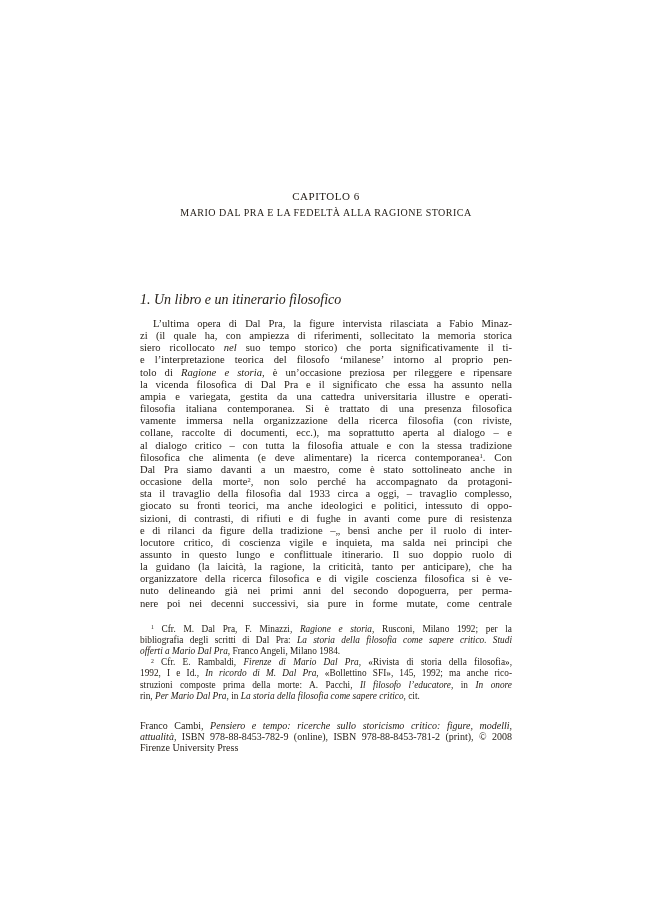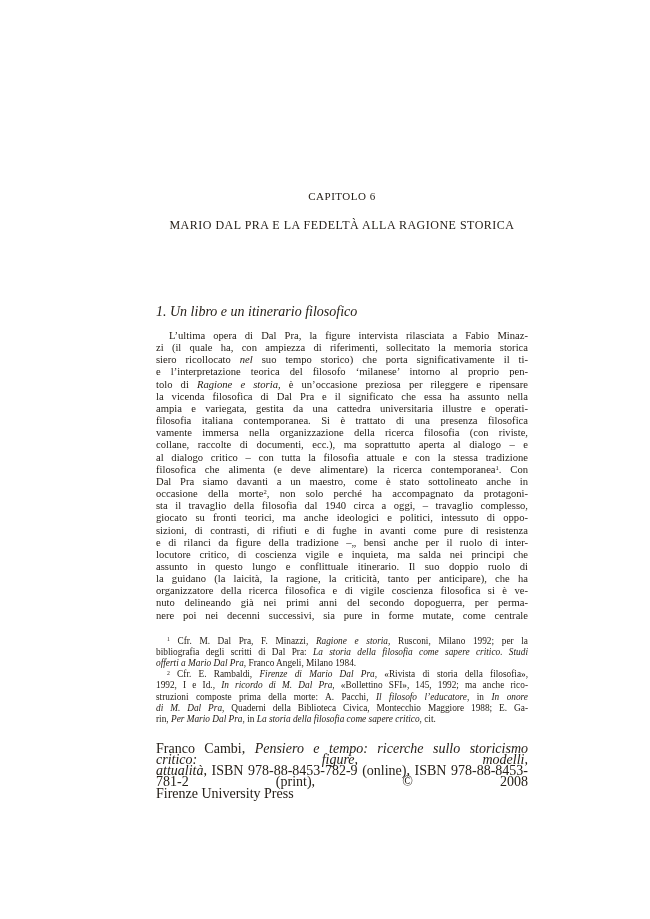--- a/index.html
+++ b/index.html
@@ -6,36 +6,36 @@
   .page {
     position: relative;
     width: 650px;
     height: 919px;
     background: #ffffff;
     font-family: "Liberation Serif", "DejaVu Serif", serif;
     overflow: hidden;
   }
   .content {
     position: absolute;
-    left: 156px;
+    left: 140px;
     top: 0;
     width: 372px;
     color: #262019;
   }
   .chapter-label {
     margin-top: 190px;
     text-align: center;
     font-size: 11px;
     line-height: 13px;
     letter-spacing: 0.5px;
   }
   .chapter-title {
-    margin-top: 15px;
+    margin-top: 3px;
     text-align: center;
-    font-size: 12px;
+    font-size: 10px;
     line-height: 14px;
     letter-spacing: 0.5px;
   }
   .section-heading {
     margin-top: 73px;
     font-style: italic;
     font-size: 14px;
     line-height: 13px;
   }
   .body-paragraph {
@@ -43,21 +43,21 @@
     font-size: 10.6px;
     line-height: 12.15px;
   }
   .footnotes {
     margin-top: 14px;
     font-size: 9.3px;
     line-height: 11.15px;
   }
   .colophon {
     margin-top: 18px;
-    font-size: 14px;
+    font-size: 10px;
     line-height: 11.15px;
   }
   .text-line {
     text-align: justify;
     text-align-last: justify;
   }
   .text-line.last-line {
     text-align-last: left;
   }
   .body-paragraph .first-line { text-indent: 13px; }
@@ -93,21 +93,21 @@
         <div class="text-line">tolo di <i>Ragione e storia</i>, è un’occasione preziosa per rileggere e ripensare</div>
         <div class="text-line">la vicenda filosofica di Dal Pra e il significato che essa ha assunto nella</div>
         <div class="text-line">ampia e variegata, gestita da una cattedra universitaria illustre e operati-</div>
         <div class="text-line">filosofia italiana contemporanea. Si è trattato di una presenza filosofica</div>
         <div class="text-line">vamente immersa nella organizzazione della ricerca filosofia (con riviste,</div>
         <div class="text-line">collane, raccolte di documenti, ecc.), ma soprattutto aperta al dialogo – e</div>
         <div class="text-line">al dialogo critico – con tutta la filosofia attuale e con la stessa tradizione</div>
         <div class="text-line">filosofica che alimenta (e deve alimentare) la ricerca contemporanea<sup>1</sup>. Con</div>
         <div class="text-line">Dal Pra siamo davanti a un maestro, come è stato sottolineato anche in</div>
         <div class="text-line">occasione della morte<sup>2</sup>, non solo perché ha accompagnato da protagoni-</div>
-        <div class="text-line">sta il travaglio della filosofia dal 1940 circa a oggi, – travaglio complesso,</div>
+        <div class="text-line">sta il travaglio della filosofia dal 1933 circa a oggi, – travaglio complesso,</div>
         <div class="text-line">giocato su fronti teorici, ma anche ideologici e politici, intessuto di oppo-</div>
         <div class="text-line">sizioni, di contrasti, di rifiuti e di fughe in avanti come pure di resistenza</div>
         <div class="text-line">e di rilanci da figure della tradizione –„ bensì anche per il ruolo di inter-</div>
         <div class="text-line">locutore critico, di coscienza vigile e inquieta, ma salda nei principi che</div>
         <div class="text-line">assunto in questo lungo e conflittuale itinerario. Il suo doppio ruolo di</div>
         <div class="text-line">la guidano (la laicità, la ragione, la criticità, tanto per anticipare), che ha</div>
         <div class="text-line">organizzatore della ricerca filosofica e di vigile coscienza filosofica si è ve-</div>
         <div class="text-line">nuto delineando già nei primi anni del secondo dopoguerra, per perma-</div>
         <div class="text-line">nere poi nei decenni successivi, sia pure in forme mutate, come centrale</div>
       </div>
@@ -115,21 +115,20 @@
     <div class="footnotes">
       <div class="footnote">
           <div class="text-line first-line"><sup>1</sup> Cfr. M. Dal Pra, F. Minazzi, <i>Ragione e storia</i>, Rusconi, Milano 1992; per la</div>
           <div class="text-line">bibliografia degli scritti di Dal Pra: <i>La storia della filosofia come sapere critico. Studi</i></div>
           <div class="text-line last-line"><i>offerti a Mario Dal Pra</i>, Franco Angeli, Milano 1984.</div>
         </div>
       <div class="footnote">
           <div class="text-line first-line"><sup>2</sup> Cfr. E. Rambaldi, <i>Firenze di Mario Dal Pra</i>, «Rivista di storia della filosofia»,</div>
           <div class="text-line">1992, I e Id., <i>In ricordo di M. Dal Pra</i>, «Bollettino SFI», 145, 1992; ma anche rico-</div>
           <div class="text-line">struzioni composte prima della morte: A. Pacchi, <i>Il filosofo l’educatore</i>, in <i>In onore</i></div>
-          <div class="text-line"><i>di M. Dal Pra</i>, Quaderni della Biblioteca Civica, Montecchio Maggiore 1988; E. Ga-</div>
           <div class="text-line last-line">rin, <i>Per Mario Dal Pra</i>, in <i>La storia della filosofia come sapere critico</i>, cit.</div>
         </div>
     </div>
 
     <div class="colophon">
         <div class="text-line first-line">Franco Cambi, <i>Pensiero e tempo: ricerche sullo storicismo critico: figure, modelli,</i></div>
         <div class="text-line"><i>attualità</i>, ISBN 978-88-8453-782-9 (online), ISBN 978-88-8453-781-2 (print), © 2008</div>
         <div class="text-line last-line">Firenze University Press</div>
       </div>
 

